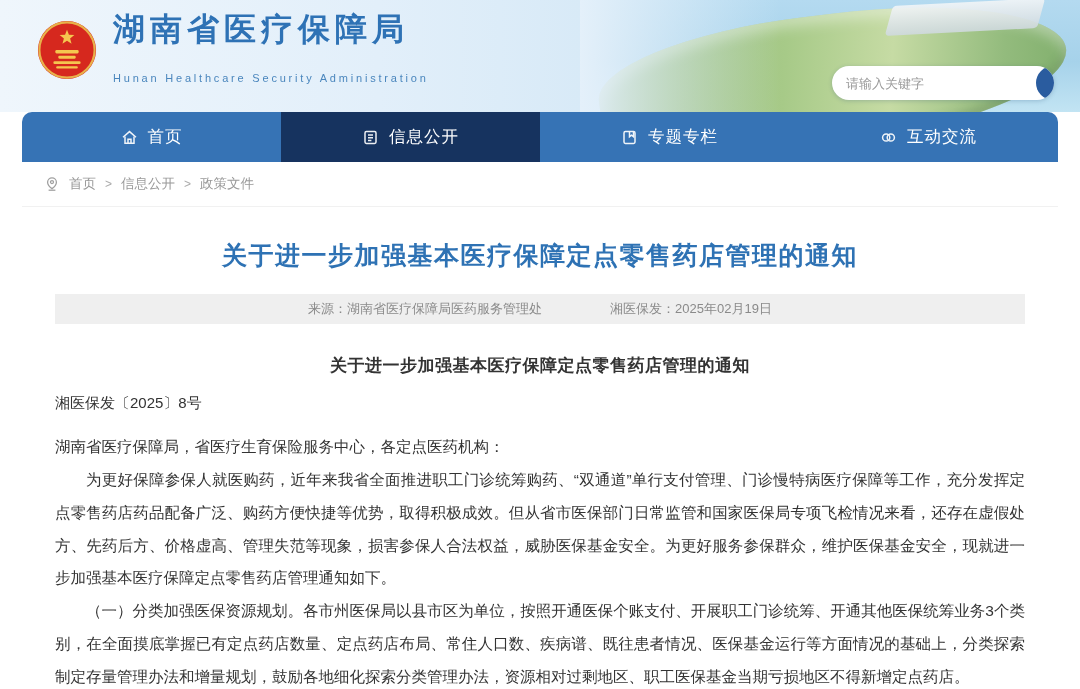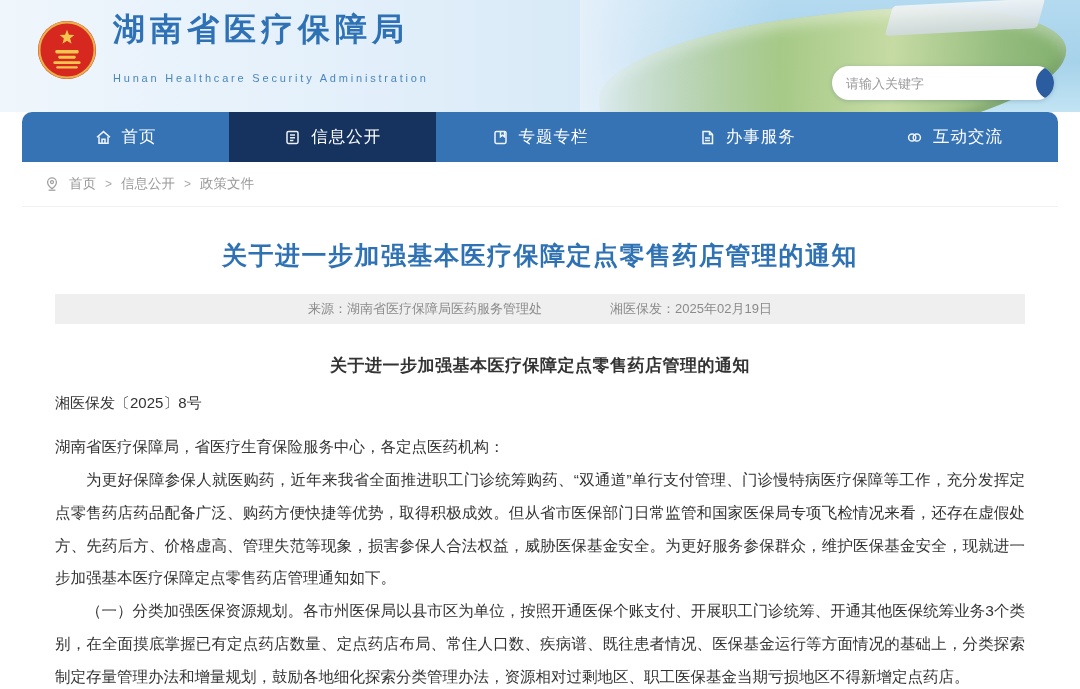--- a/index.html
+++ b/index.html
@@ -114,28 +114,20 @@
   </div>
   <div class="nav-item">
     <svg width="17" height="17" viewBox="0 0 17 17" fill="none" stroke="#fff" stroke-width="1.5">
       <rect x="3" y="2.5" width="11" height="12" rx="1.4"></rect>
         <path d="M8.5 2.5 v5.2 l2-1.5 2 1.5 V2.5"></path>
     </svg>
     <span>专题专栏</span>
   </div>
   <div class="nav-item">
     <svg width="17" height="17" viewBox="0 0 17 17" fill="none" stroke="#fff" stroke-width="1.5">
-      <path d="M4 2.5 h6.5 L13.5 5.5 V14.5 H4 Z"></path>
-        <path d="M10.5 2.5 V5.5 H13.5"></path>
-        <path d="M6 9 h5 M6 11.6 h5"></path>
-    </svg>
-    <span>办事服务</span>
-  </div>
-  <div class="nav-item">
-    <svg width="17" height="17" viewBox="0 0 17 17" fill="none" stroke="#fff" stroke-width="1.5">
       <circle cx="6.2" cy="8.5" r="3.6"></circle>
         <circle cx="10.8" cy="8.5" r="3.6"></circle>
     </svg>
     <span>互动交流</span>
   </div>
 </div>
 
 <div class="breadcrumb">
   <svg width="16" height="16" viewBox="0 0 16 16" fill="none" stroke="#a0a0a0" stroke-width="1.3">
     <path d="M8 1.8 a4.4 4.4 0 0 1 4.4 4.4 C12.4 9.4 8 12.6 8 12.6 S3.6 9.4 3.6 6.2 A4.4 4.4 0 0 1 8 1.8 Z"></path>

